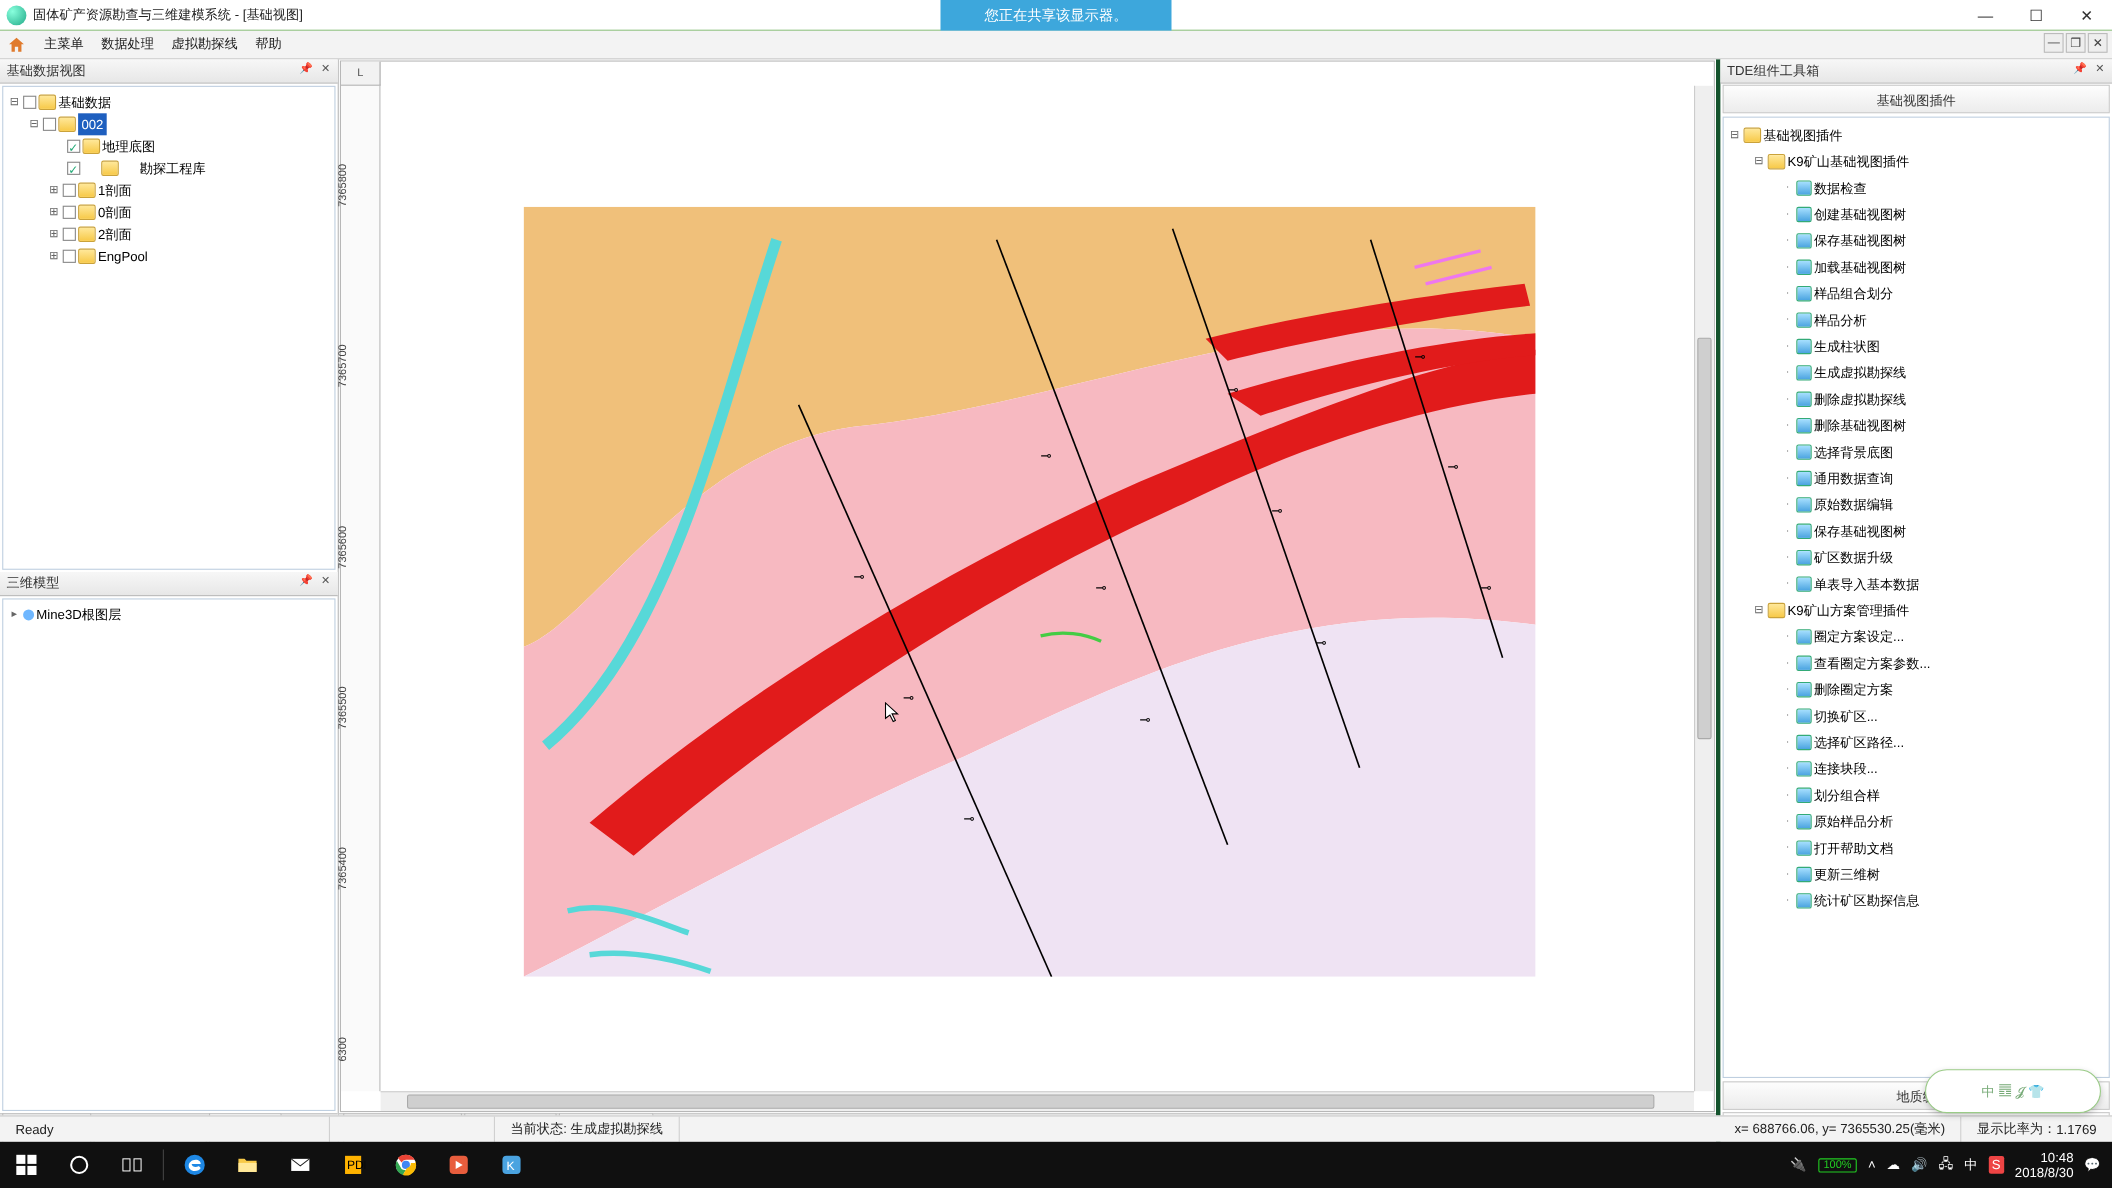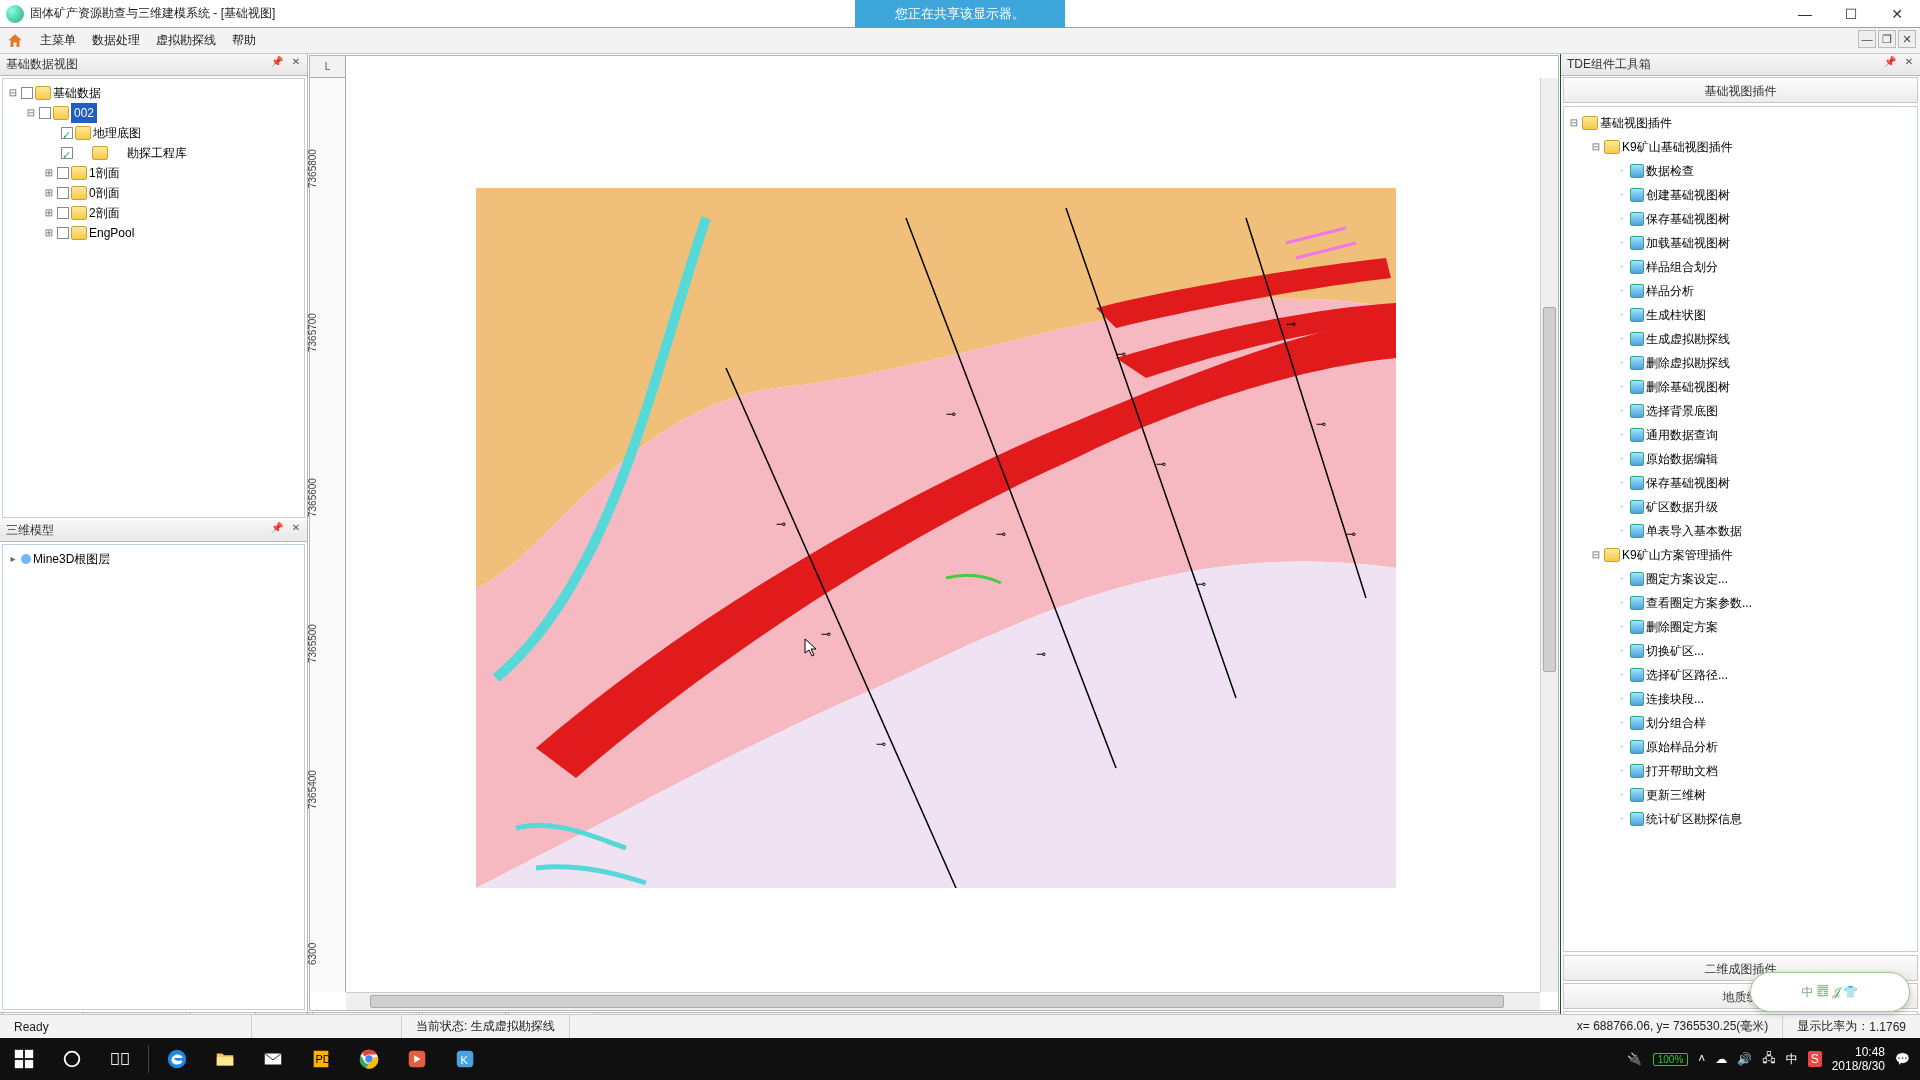--- a/index.html
+++ b/index.html
@@ -61,21 +61,21 @@
 .scroll-v .thumb { position:absolute; left:2px; right:2px; top: 25%; height: 40%; background:#cfcfcf; border:1px solid #aaa; border-radius:2px;}
 .scroll-h { position: absolute; left: 36px; right: 18px; bottom: 0; height: 18px; background: #efefef; border-top: 1px solid #ccc; }
 .scroll-h .thumb { position:absolute; top:2px; bottom:2px; left: 2%; width: 95%; background:#cfcfcf; border:1px solid #aaa; border-radius:2px;}
 
 .center-tabs { height: 26px; background: #efefef; border-top: 1px solid #c0c0c0; display: flex; align-items: flex-end; padding-left: 4px; position: relative;}
 .center-tabs .ct { padding: 4px 10px; border: 1px solid #bcbcbc; border-bottom: none; background: #f5f5f5; margin-right: 2px; font-size: 11px; display:flex; align-items:center; gap:4px;}
 .center-tabs .ct.active { background: #fff; font-weight: bold; }
 .center-tabs .nav-arrows { position:absolute; right:6px; top:4px; display:flex; gap:6px; color:#777; }
 
 
-.right-col { width: 360px; display: flex; flex-direction: column; border-left: 1px solid #14532d; }
+.right-col { width: 360px; display: flex; flex-direction: column; border-left: 4px solid #14532d; }
 .right-body { flex:1; overflow:auto; background:#fff; border:1px solid #bfcfe0; margin:2px; padding: 4px;}
 .acc { height: 26px; border: 1px solid #c8c8c8; margin: 1px 2px; background: linear-gradient(#fdfdfd,#ececec); text-align: center; line-height: 26px; color:#333; }
 .rtree li { line-height: 24px; }
 .tool-ico { width:14px; height:14px; display:inline-block; background: linear-gradient(#a7e0ff,#4aa3e0); border:1px solid #3a7; border-radius:2px; }
 .fold-ico { width:16px; height:14px; display:inline-block; background: linear-gradient(#ffe89a,#f7c948); border:1px solid #caa23a; border-radius:2px;} 
 .status { position: absolute; left:0; right:0; bottom: 42px; height: 24px; background: #f3f3f3; border-top: 1px solid #c8c8c8; display:flex; align-items:center; font-size:12px; color:#222; }
 .status .cell { padding: 0 14px; border-right: 1px solid #d0d0d0; height: 100%; display:flex; align-items:center; }
 .status .spacer { flex:1; }
 
 
@@ -459,28 +459,27 @@
             <span class="tool-ico"></span> 
             <span>更新三维树</span>
           </li>
           <li style="margin-left: 48px;">
             <span class="tw">·</span>
             <span class="tool-ico"></span> 
             <span>统计矿区勘探信息</span>
           </li>
       </ul>
     </div>
-    <div class="acc">二维成图插件</div>
     <div class="acc">地质统</div>
     <div class="acc">三维平台</div>
   </div>
 </div>
 
 <div class="status">
-  <div class="cell" style="width:252px;">Ready</div>
+  <div class="cell" style="width:300px;">Ready</div>
   <div class="cell" style="width:150px;"></div>
   <div class="cell">
     <span>当前状态:</span>&nbsp;<span>生成虚拟勘探线</span>
   </div>
   <div class="spacer"></div>
   <div class="cell">x= 688766.06, y= 7365530.25(毫米)</div>
   <div class="cell" style="border-right:none; margin-left:auto;">
     <span>显示比率为：</span> 
       <span>1.1769</span>
   </div>

